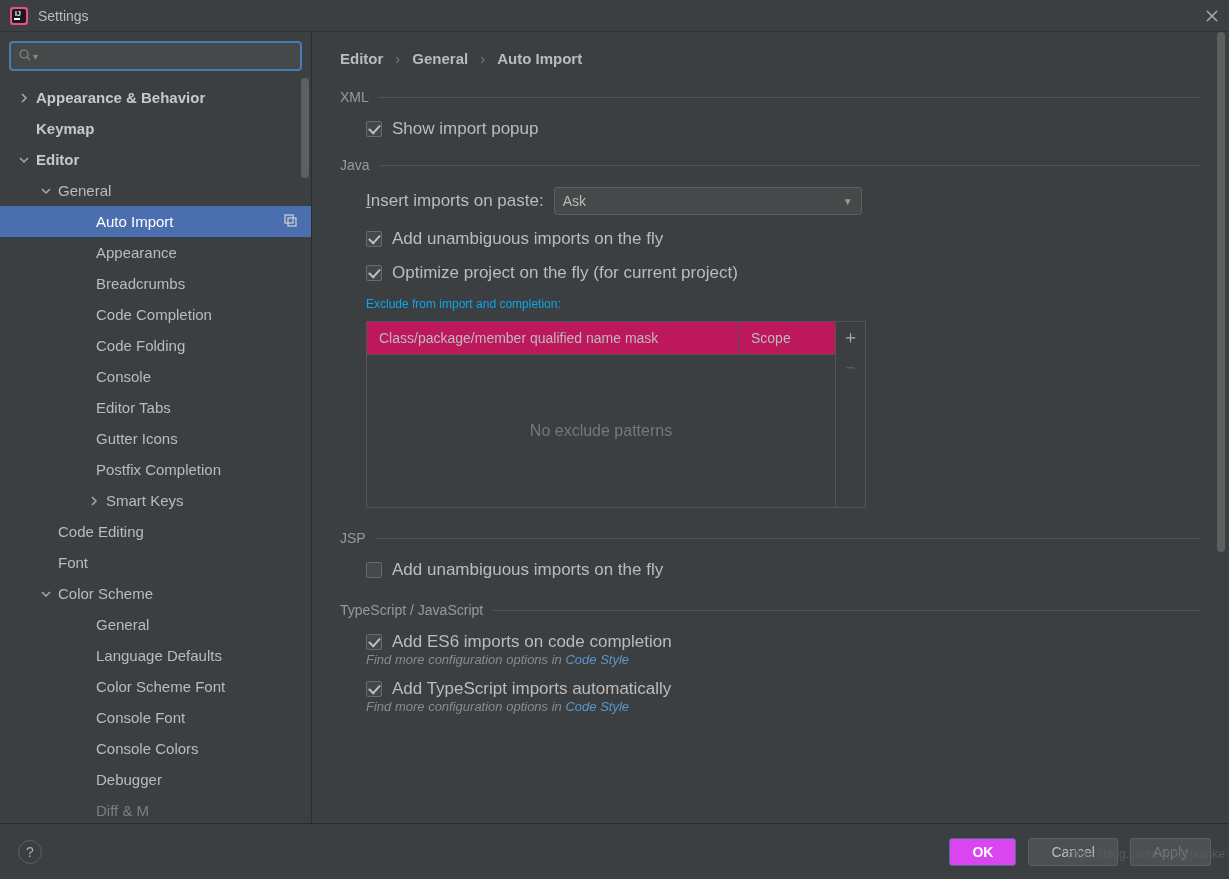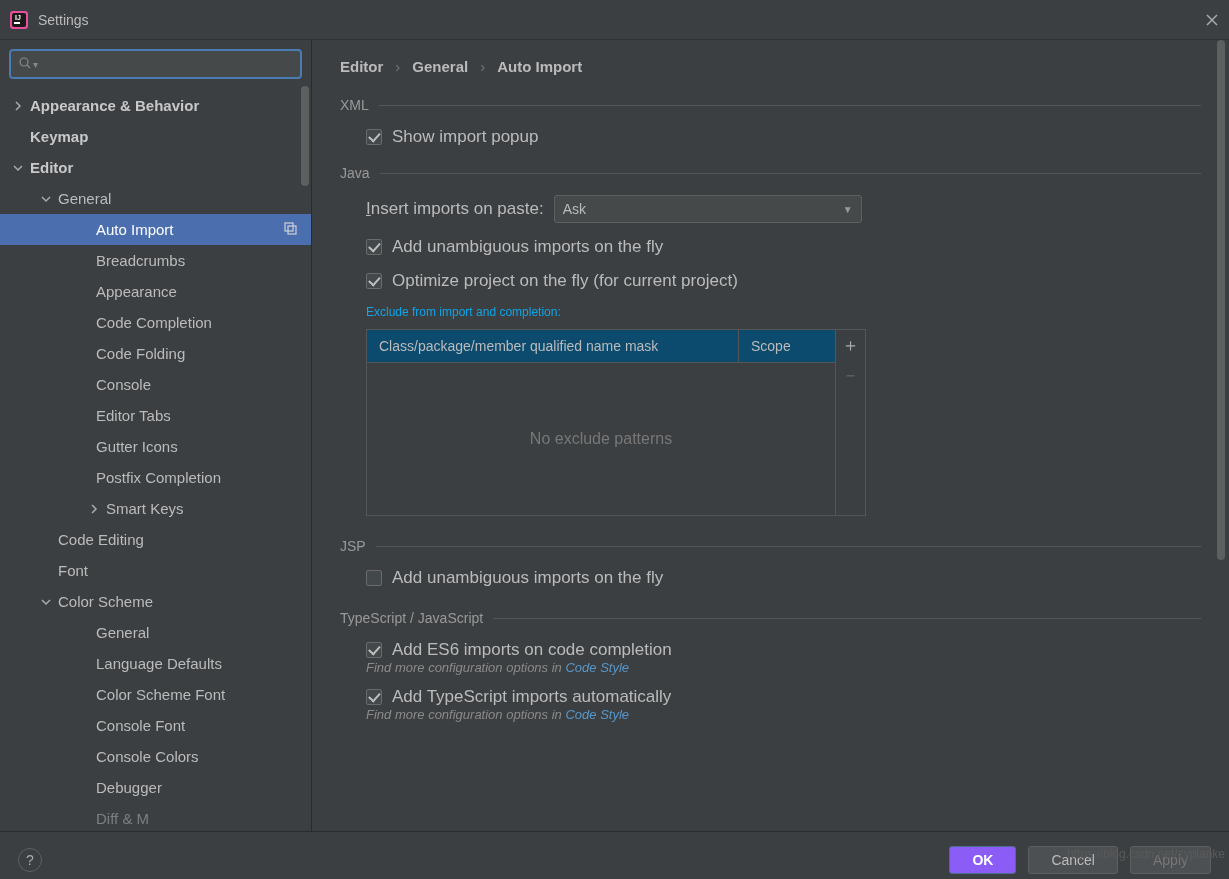--- a/index.html
+++ b/index.html
@@ -7,21 +7,21 @@
     width: 1229px; height: 879px;
     background: #3c3f41;
     font-family: "Segoe UI", Arial, sans-serif;
     font-size: 14px;
     color: #bbbbbb;
     overflow: hidden;
     position: relative;
   }
   
   .titlebar {
-    height: 40px; display: flex; align-items: center;
+    height: 32px; display: flex; align-items: center;
     padding: 0 10px; background: #3c3f41;
     border-bottom: 1px solid #323232;
   }
   .titlebar .app-icon {
     width: 18px; height: 18px; margin-right: 10px;
     display: inline-flex; align-items: center; justify-content: center;
   }
   .titlebar .title { color: #bbb; font-size: 14px; }
   .titlebar .spacer { flex: 1; }
   .titlebar .close { width: 14px; height: 14px; color: #aaa; cursor: pointer; }
@@ -52,21 +52,21 @@
   .node.bold { font-weight: 600; color: #c8c8c8; }
   .node.selected { background: #4b6eaf; color: #fff; }
   .node .arrow {
     width: 12px; height: 12px; margin-right: 6px;
     display: inline-flex; align-items: center; justify-content: center;
     color: #aaa;
   }
   .node .arrow.none { visibility: hidden; }
   .node .spacer { flex: 1; }
   .node .copy-icon { margin-right: 14px; color: #c0c0c0; opacity: 0.9;}
-  .ind0 { padding-left: 12px; }
+  .ind0 { padding-left: 18px; }
   .ind1 { padding-left: 40px; }
   .ind2 { padding-left: 78px; }
 
   
   .content { flex: 1; padding: 18px 28px 18px 28px; overflow-y: auto; position: relative;}
   .content .scrollbar-thumb2 { position: absolute; right: 4px; top: 0; height: 520px; width: 8px; background: #5e6060; border-radius: 4px; }
 
   .breadcrumb { display: flex; align-items: center; gap: 12px; font-size: 15px; margin-bottom: 22px; color: #bbb; font-weight: 600;}
   .breadcrumb .sep { color: #777; font-weight: normal;}
 
@@ -95,21 +95,21 @@
     width: 308px; justify-content: space-between; color: #bbb;
   }
   .select .tri { font-size: 10px; color: #999; }
 
   .plainlabel { font-size: 12px; color: #0ea5e9; padding-left: 26px; margin-bottom: 10px;}
 
   .exclude-box {
     margin-left: 26px; display: flex; border: 1px solid #555; width: 500px;
   }
   .exclude-table { flex: 1; }
-  .exclude-header { display: flex; border-bottom: 1px solid #555; background: #0c4a6e; }
+  .exclude-header { display: flex; border-bottom: 1px solid #555; background: #be185d; }
   .exclude-header .col { padding: 8px 12px; color: #bbb; font-size: 14px;}
   .col-name { flex: 1; border-right: 1px solid #555;}
   .col-scope { width: 96px; }
   .exclude-body { height: 152px; display:flex; align-items:center; justify-content:center; color: #777; font-size: 16px;}
   .exclude-buttons { width: 30px; border-left: 1px solid #555; }
   .exclude-buttons .btn { height: 30px; display:flex; align-items:center; justify-content:center; color:#aaa; font-size: 18px; cursor: pointer;}
   .exclude-buttons .btn.disabled { color: #666; }
 
   .hint { font-size: 13px; color: #8a8a8a; padding-left: 26px; margin-top: -6px; margin-bottom: 12px; font-style: italic;}
   .hint a { color: #5896c9; text-decoration: none; }
@@ -123,21 +123,21 @@
     width: 24px; height: 24px; border: 1px solid #5e6060; border-radius: 50%;
     display:flex; align-items:center; justify-content:center; color:#aaa;
     cursor: pointer;
   }
   .footer .spacer { flex: 1; }
   .btn2 {
     height: 28px; padding: 0 22px; border: 1px solid #5e6060; border-radius: 3px;
     background: #4c5052; color: #bbb; margin-left: 12px; cursor: pointer;
     display:flex; align-items:center;
   }
-  .btn2.primary { background: #8b5cf6; border-color: #4c708c; color: #fff; font-weight: 600;}
+  .btn2.primary { background: #d946ef; border-color: #4c708c; color: #fff; font-weight: 600;}
   .btn2.disabled { color: #777; }
 
   .watermark { position: absolute; right: 4px; bottom: 18px; color: #5a5a5a; font-size: 12px;}
 </style>
 </head>
 <body>
 
 <div class="titlebar">
   <span class="app-icon">
     <svg width="18" height="18" viewBox="0 0 18 18">
@@ -205,25 +205,25 @@
           <span class="arrow none"></span>
           <span>Auto Import</span>
           <span class="spacer"></span>
           <span class="copy-icon"><svg width="13" height="13" viewBox="0 0 13 13">
               <rect x="1" y="1" width="8" height="8" fill="none" stroke="#ddd" stroke-width="1.2"></rect>
               <rect x="4" y="4" width="8" height="8" fill="none" stroke="#ddd" stroke-width="1.2"></rect>
             </svg></span>
         </div>
         <div class="node ind2">
           <span class="arrow none"></span>
+          <span>Appearance</span>
+        </div>
+        <div class="node ind2">
+          <span class="arrow none"></span>
           <span>Breadcrumbs</span>
-        </div>
-        <div class="node ind2">
-          <span class="arrow none"></span>
-          <span>Appearance</span>
         </div>
         <div class="node ind2">
           <span class="arrow none"></span>
           <span>Code Completion</span>
         </div>
         <div class="node ind2">
           <span class="arrow none"></span>
           <span>Code Folding</span>
         </div>
         <div class="node ind2">

